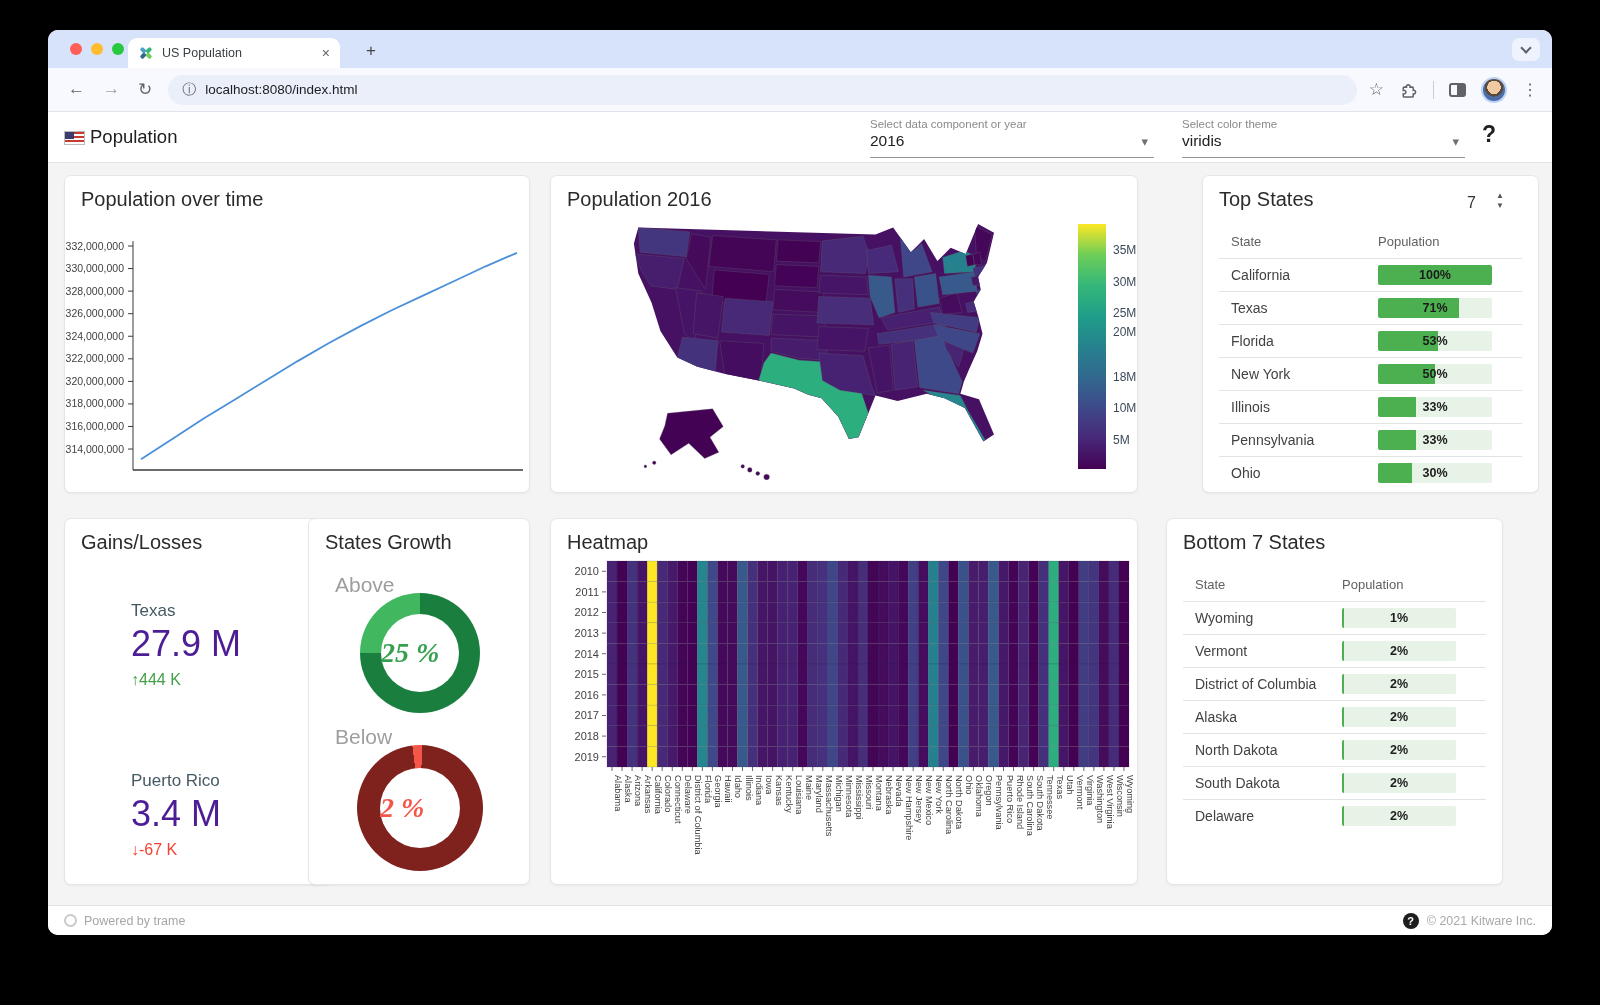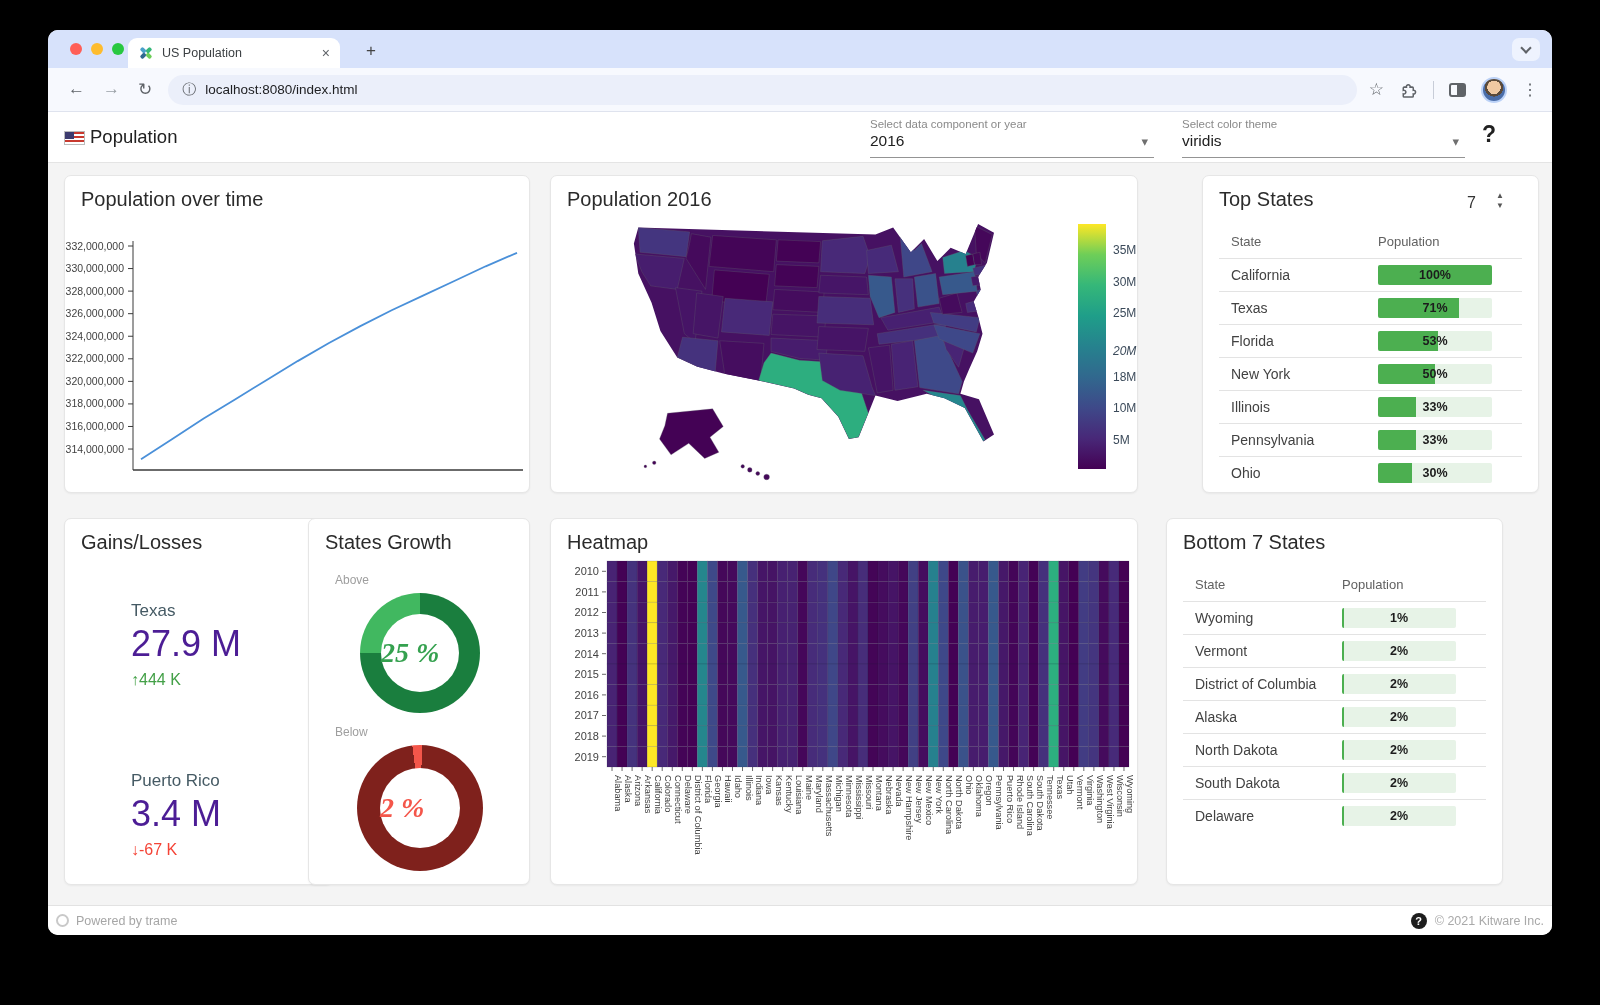--- a/index.html
+++ b/index.html
@@ -66,35 +66,35 @@
   .spin-num{position:absolute;right:62px;top:18px;font-size:16px;color:#333;}
   .spinner{position:absolute;right:34px;top:15px;display:flex;flex-direction:column;color:#555;font-size:8px;line-height:1.2;}
 
   
   .gain-block{position:absolute;left:66px;}
   .g-state{font-size:17px;color:#455a64;}
   .g-val{font-size:36px;color:#4c1d95;margin-top:2px;}
   .g-delta{font-size:16px;margin-top:6px;}
 
   
-  .donut-label{position:absolute;left:26px;font-size:12px;color:#9e9e9e;}
+  .donut-label{position:absolute;left:26px;font-size:21px;color:#9e9e9e;}
   .donut{position:absolute;border-radius:50%;display:flex;align-items:center;justify-content:center;}
   .donut .hole{position:absolute;inset:21px;background:#fff;border-radius:50%;display:flex;align-items:center;justify-content:flex-start;}
   .donut-text{font-family:"Liberation Serif",serif;font-style:italic;font-weight:700;font-size:28px;}
 
   
   svg text{font-family:"Liberation Sans",sans-serif;}
 
   
   #colorbar{position:absolute;left:527px;top:48px;width:28px;height:245px;
     background:linear-gradient(to top,#440154 0%,#482878 12.5%,#3e4989 25%,#31688e 37.5%,#26828e 50%,#1f9e89 62.5%,#35b779 75%,#6ece58 87.5%,#fde725 100%);}
   .cb-tick{position:absolute;left:562px;font-size:12px;color:#3b4a5a;}
 
   
-  .appfooter{position:absolute;left:0;top:875px;width:100%;height:30px;background:#fff;border-top:1px solid #e2e2e2;display:flex;align-items:center;justify-content:space-between;padding:0 8px;}
+  .appfooter{position:absolute;left:0;top:875px;width:100%;height:30px;background:#fff;border-top:1px solid #e2e2e2;display:flex;align-items:center;justify-content:space-between;padding:0 16px;}
   .f-left{display:flex;align-items:center;gap:7px;color:#a6a6a6;font-size:12.5px;}
   .f-ring{width:13px;height:13px;border:2px solid #c9c9c9;border-radius:50%;}
   .f-right{display:flex;align-items:center;gap:8px;color:#a9a9a9;font-size:12.5px;}
   .f-q{width:16px;height:16px;border-radius:50%;background:#1d1d1d;color:#fff;font-size:11px;font-weight:700;display:flex;align-items:center;justify-content:center;}
 </style>
 </head>
 <body>
 
 <div id="stage">
   <div class="window">
@@ -258,21 +258,21 @@
               <circle cx="197" cy="300" r="2.2" fill="rgb(69,8,90)"></circle>
               <circle cx="207" cy="304" r="3.2" fill="rgb(69,8,90)"></circle>
             </g>
           </g>
         </svg>
         <div id="colorbar"></div>
         <div id="cb-labels">
             <span class="cb-tick" style="top: 66.9335px;">35M</span>
             <span class="cb-tick" style="top: 98.62px;">30M</span>
             <span class="cb-tick" style="top: 130.307px;">25M</span>
-            <span class="cb-tick" style="top: 168px; font-style: italic;">20M</span>
+            <span class="cb-tick" style="top: 149px;">20M</span>
             <span class="cb-tick" style="top: 193.68px;">18M</span>
             <span class="cb-tick" style="top: 225.366px;">10M</span>
             <span class="cb-tick" style="top: 257.053px;">5M</span>
           </div>
       </div>
 
       <div class="card" id="card-top">
         <div class="card-title">Top States</div>
         <div class="spin-num">7</div>
         <div class="spinner">

